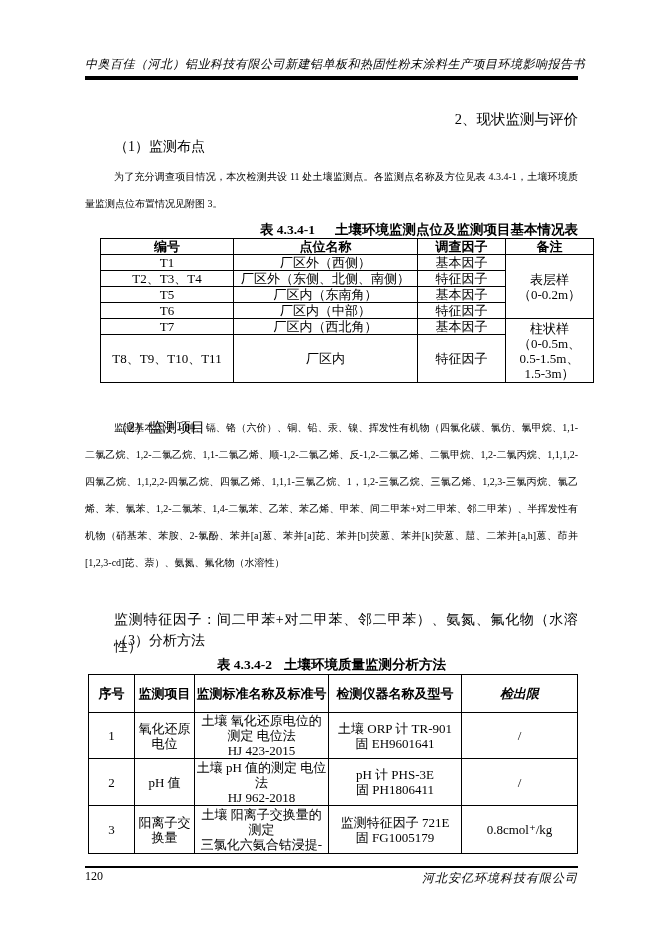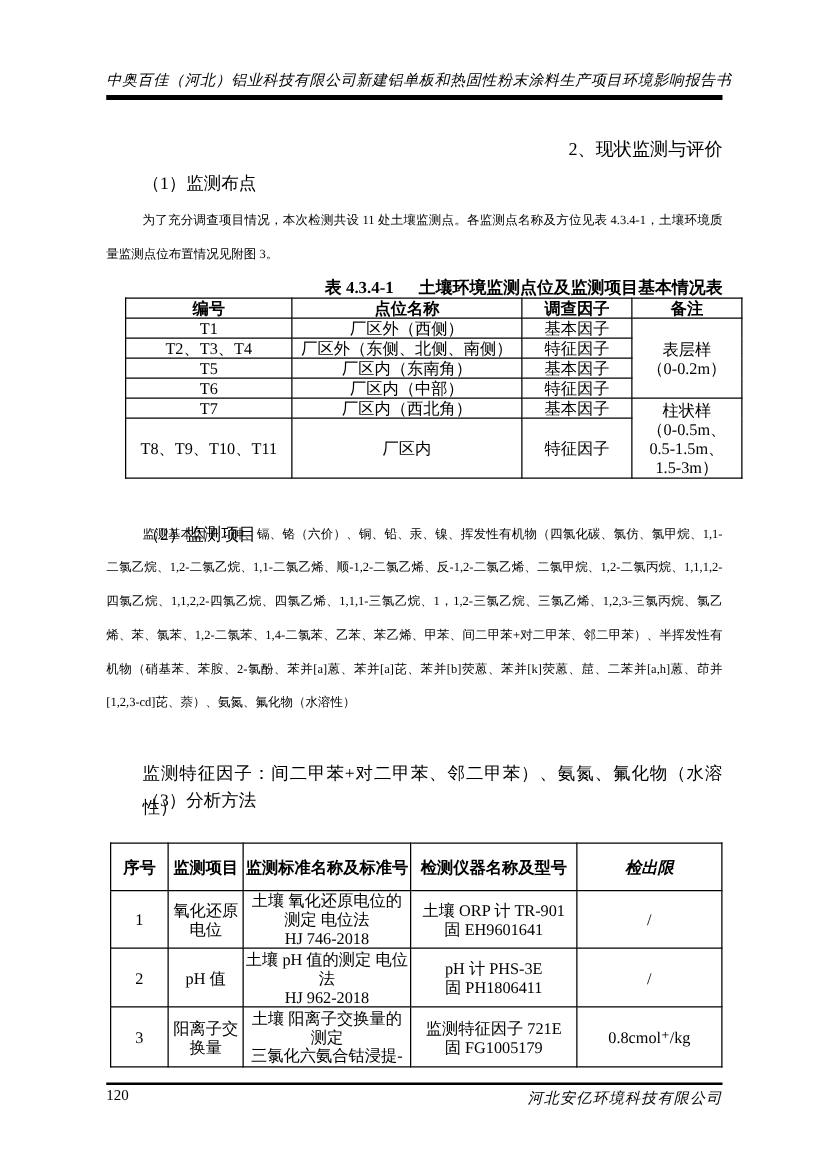--- a/index.html
+++ b/index.html
@@ -140,35 +140,38 @@
       <td>特征因子</td>
     </tr>
   </tbody>
     </table>
 
   <p id="sub2" class="h-sub">（2）监测项目</p>
   <p id="para2" class="para">监测基本因子：砷、镉、铬（六价）、铜、铅、汞、镍、挥发性有机物（四氯化碳、氯仿、氯甲烷、1,1-二氯乙烷、1,2-二氯乙烷、1,1-二氯乙烯、顺-1,2-二氯乙烯、反-1,2-二氯乙烯、二氯甲烷、1,2-二氯丙烷、1,1,1,2-四氯乙烷、1,1,2,2-四氯乙烷、四氯乙烯、1,1,1-三氯乙烷、1，1,2-三氯乙烷、三氯乙烯、1,2,3-三氯丙烷、氯乙烯、苯、氯苯、1,2-二氯苯、1,4-二氯苯、乙苯、苯乙烯、甲苯、间二甲苯+对二甲苯、邻二甲苯）、半挥发性有机物（硝基苯、苯胺、2-氯酚、苯并[a]蒽、苯并[a]芘、苯并[b]荧蒽、苯并[k]荧蒽、䓛、二苯并[a,h]蒽、茚并[1,2,3-cd]芘、萘）、氨氮、氟化物（水溶性）</p>
   <p id="para3" class="para">监测特征因子：间二甲苯+对二甲苯、邻二甲苯）、氨氮、氟化物（水溶性）</p>
   <p id="sub3" class="h-sub">（3）分析方法</p>
 
+  <div id="t2cap" class="tbl-title t2">
+    <span class="lbl">表 4.3.4-2</span><span>土壤环境质量监测分析方法</span>
+  </div>
 
   <table class="t2-table">
     <tbody>
         <tr>
       <th class="col-no">序号</th>
       <th class="col-item">监测项目</th>
       <th class="col-std">监测标准名称及标准号</th>
       <th class="col-inst">检测仪器名称及型号</th>
       <th class="col-lim">检出限</th>
     </tr>
     <tr class="r1">
       <td>1</td>
       <td>氧化还原电位</td>
       <td class="pre">土壤 氧化还原电位的测定 电位法
-HJ 746-2018</td>
+HJ 423-2015</td>
       <td class="pre">土壤 ORP 计 TR-901
 固 EH9601641</td>
       <td>/</td>
     </tr>
     <tr class="r2">
       <td>2</td>
       <td>pH 值</td>
       <td class="pre">土壤 pH 值的测定 电位法
 HJ 962-2018</td>
       <td class="pre">pH 计 PHS-3E

